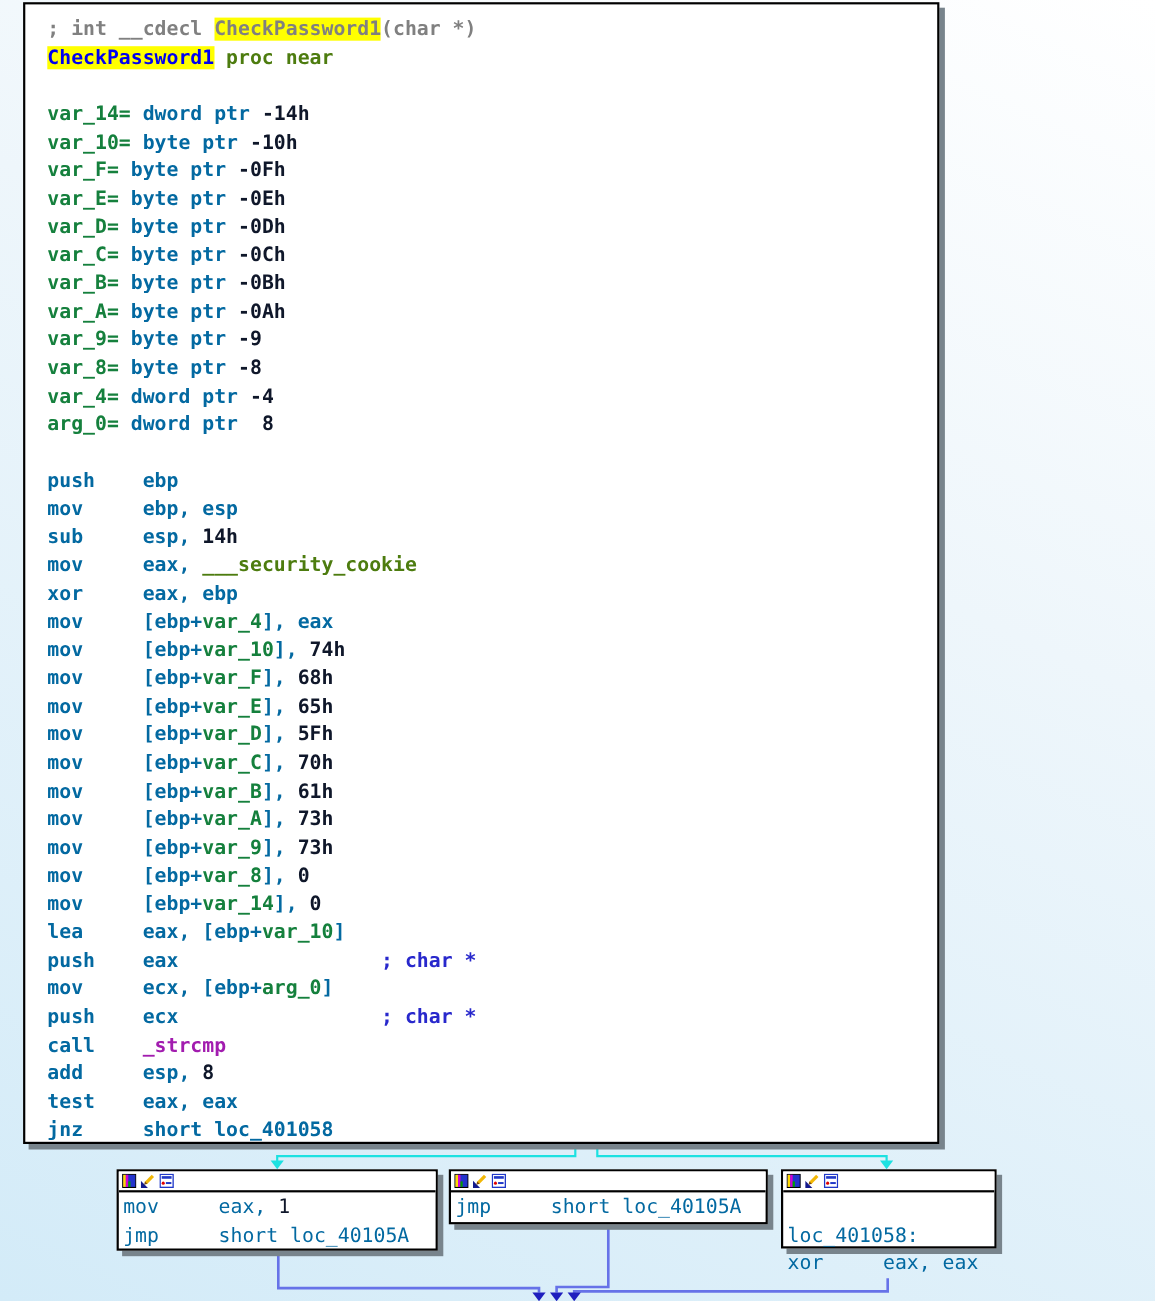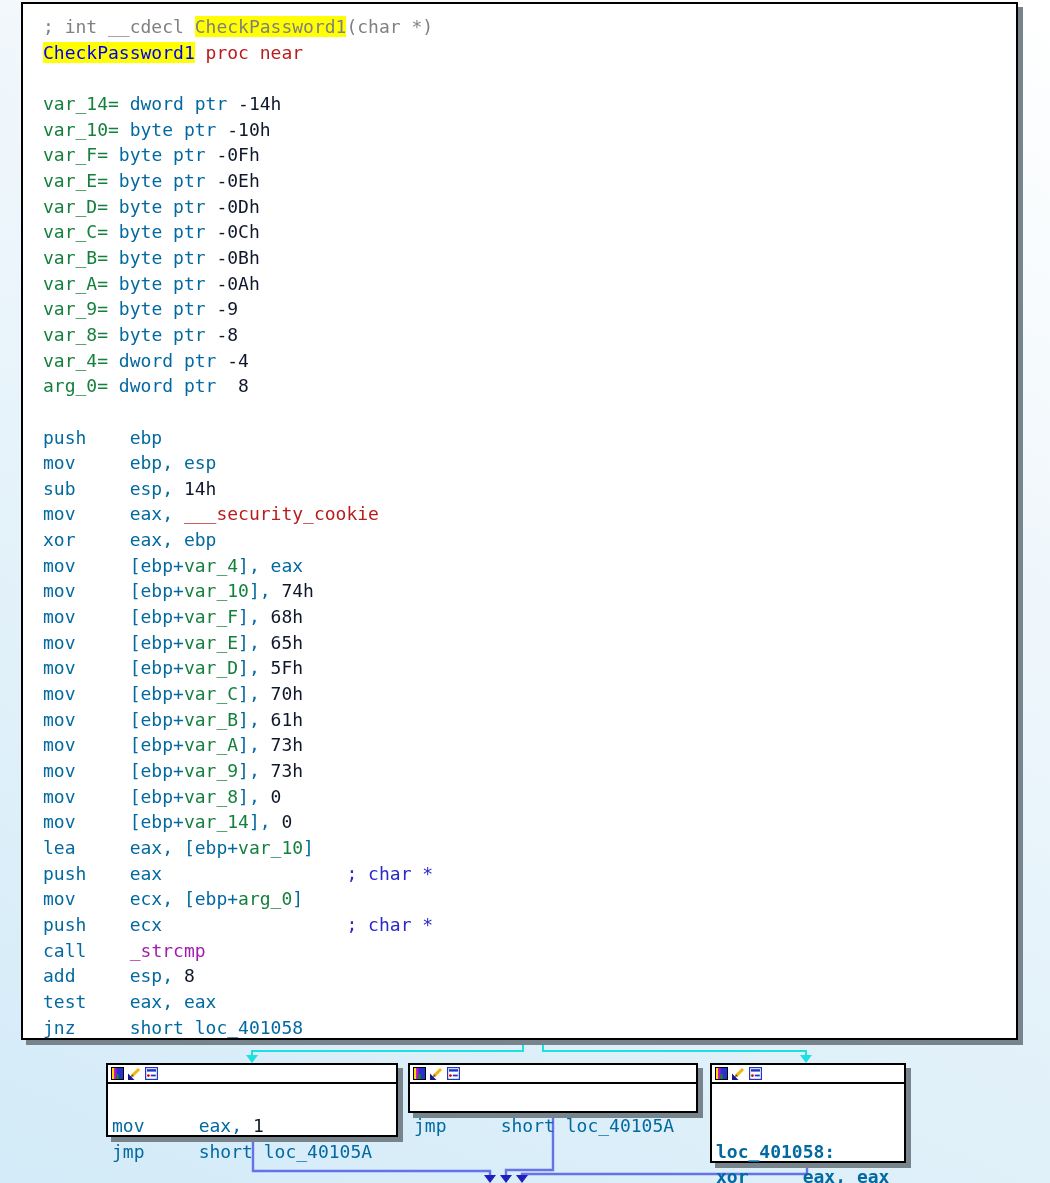--- a/index.html
+++ b/index.html
@@ -13,24 +13,24 @@
     box-sizing:border-box;box-shadow:5px 5px 0 0 #78848c;z-index:2;
   }
   .code{font-size:18px;line-height:25.66px;white-space:pre;color:#000086;}
   .code-line{height:25.66px;}
   .main-code{padding:10px 0 0 20px;}
   .titlebar{
     height:17px;border-bottom:2px solid #000;display:flex;align-items:center;
     gap:4px;padding-left:3px;background:#ffffff;
   }
   .icon{width:13px;height:13px;display:block;}
-  .node-code{padding:1px 0 0 4px;margin-top:28px;}
+  .node-code{padding:1px 0 0 4px;}
   
   .tok-g{color:#808080;}
-  .tok-b{color:#b91c1c;}
+  .tok-b{color:#4d7c0f;}
   .tok-n{color:#0369a1;}
   .tok-v{color:#15803d;}
   .tok-m{color:#0f172a;}
   .tok-p{color:#a21caf;}
   .tok-c{color:#2828cc;margin-top:32px;}
   .tok-gh{color:#808080;background:#ffff00;}
   .tok-bh{color:#0000f0;background:#ffff00;}
   
   #edges{position:absolute;left:0;top:0;z-index:1;pointer-events:none;}
   .edge-c{stroke:#1ce1e1;stroke-width:2;fill:none;}
@@ -47,21 +47,21 @@
   <path class="edge-c" d="M543,1039 L543,1051 L806,1051 L806,1056"></path>
   <polygon class="arrow-c" points="800,1055 812,1055 806,1063"></polygon>
   <path class="edge-b" d="M253,1136 L253,1171 L490,1171 L490,1175"></path>
   <polygon class="arrow-b" points="484,1175 496,1175 490,1183"></polygon>
   <path class="edge-b" d="M553,1111 L553,1170 L506,1170 L506,1175"></path>
   <polygon class="arrow-b" points="500,1175 512,1175 506,1183"></polygon>
   <path class="edge-b" d="M807,1162 L807,1174 L522,1174 L522,1176"></path>
   <polygon class="arrow-b" points="516,1175 528,1175 522,1183"></polygon>
 </svg>
 
-<div class="node" style="left:21px;top:2px;width:997px;height:1038px;">
+<div class="node" style="left:21px;top:2px;width:833px;height:1038px;font-weight:bold;">
   <div class="code main-code"><div class="code-line"><span class="tok-g">; int __cdecl </span><span class="tok-gh">CheckPassword1</span><span class="tok-g">(char *)</span></div><div class="code-line"><span class="tok-bh">CheckPassword1</span><span class="tok-b"> proc near</span></div><div class="code-line">&nbsp;</div><div class="code-line"><span class="tok-v">var_14=</span><span class="tok-n"> dword ptr </span><span class="tok-m">-14h</span></div><div class="code-line"><span class="tok-v">var_10=</span><span class="tok-n"> byte ptr </span><span class="tok-m">-10h</span></div><div class="code-line"><span class="tok-v">var_F=</span><span class="tok-n"> byte ptr </span><span class="tok-m">-0Fh</span></div><div class="code-line"><span class="tok-v">var_E=</span><span class="tok-n"> byte ptr </span><span class="tok-m">-0Eh</span></div><div class="code-line"><span class="tok-v">var_D=</span><span class="tok-n"> byte ptr </span><span class="tok-m">-0Dh</span></div><div class="code-line"><span class="tok-v">var_C=</span><span class="tok-n"> byte ptr </span><span class="tok-m">-0Ch</span></div><div class="code-line"><span class="tok-v">var_B=</span><span class="tok-n"> byte ptr </span><span class="tok-m">-0Bh</span></div><div class="code-line"><span class="tok-v">var_A=</span><span class="tok-n"> byte ptr </span><span class="tok-m">-0Ah</span></div><div class="code-line"><span class="tok-v">var_9=</span><span class="tok-n"> byte ptr </span><span class="tok-m">-9</span></div><div class="code-line"><span class="tok-v">var_8=</span><span class="tok-n"> byte ptr </span><span class="tok-m">-8</span></div><div class="code-line"><span class="tok-v">var_4=</span><span class="tok-n"> dword ptr </span><span class="tok-m">-4</span></div><div class="code-line"><span class="tok-v">arg_0=</span><span class="tok-n"> dword ptr  </span><span class="tok-m">8</span></div><div class="code-line">&nbsp;</div><div class="code-line"><span class="tok-n">push    ebp</span></div><div class="code-line"><span class="tok-n">mov     ebp, esp</span></div><div class="code-line"><span class="tok-n">sub     esp, </span><span class="tok-m">14h</span></div><div class="code-line"><span class="tok-n">mov     eax, </span><span class="tok-b">___security_cookie</span></div><div class="code-line"><span class="tok-n">xor     eax, ebp</span></div><div class="code-line"><span class="tok-n">mov     [ebp+</span><span class="tok-v">var_4</span><span class="tok-n">], eax</span></div><div class="code-line"><span class="tok-n">mov     [ebp+</span><span class="tok-v">var_10</span><span class="tok-n">], </span><span class="tok-m">74h</span></div><div class="code-line"><span class="tok-n">mov     [ebp+</span><span class="tok-v">var_F</span><span class="tok-n">], </span><span class="tok-m">68h</span></div><div class="code-line"><span class="tok-n">mov     [ebp+</span><span class="tok-v">var_E</span><span class="tok-n">], </span><span class="tok-m">65h</span></div><div class="code-line"><span class="tok-n">mov     [ebp+</span><span class="tok-v">var_D</span><span class="tok-n">], </span><span class="tok-m">5Fh</span></div><div class="code-line"><span class="tok-n">mov     [ebp+</span><span class="tok-v">var_C</span><span class="tok-n">], </span><span class="tok-m">70h</span></div><div class="code-line"><span class="tok-n">mov     [ebp+</span><span class="tok-v">var_B</span><span class="tok-n">], </span><span class="tok-m">61h</span></div><div class="code-line"><span class="tok-n">mov     [ebp+</span><span class="tok-v">var_A</span><span class="tok-n">], </span><span class="tok-m">73h</span></div><div class="code-line"><span class="tok-n">mov     [ebp+</span><span class="tok-v">var_9</span><span class="tok-n">], </span><span class="tok-m">73h</span></div><div class="code-line"><span class="tok-n">mov     [ebp+</span><span class="tok-v">var_8</span><span class="tok-n">], </span><span class="tok-m">0</span></div><div class="code-line"><span class="tok-n">mov     [ebp+</span><span class="tok-v">var_14</span><span class="tok-n">], </span><span class="tok-m">0</span></div><div class="code-line"><span class="tok-n">lea     eax, [ebp+</span><span class="tok-v">var_10</span><span class="tok-n">]</span></div><div class="code-line"><span class="tok-n">push    eax</span><span class="tok-c">                 ; char *</span></div><div class="code-line"><span class="tok-n">mov     ecx, [ebp+</span><span class="tok-v">arg_0</span><span class="tok-n">]</span></div><div class="code-line"><span class="tok-n">push    ecx</span><span class="tok-c">                 ; char *</span></div><div class="code-line"><span class="tok-n">call    </span><span class="tok-p">_strcmp</span></div><div class="code-line"><span class="tok-n">add     esp, </span><span class="tok-m">8</span></div><div class="code-line"><span class="tok-n">test    eax, eax</span></div><div class="code-line"><span class="tok-n">jnz     short loc_401058</span></div></div>
 </div>
 
 <div class="node" style="left:106px;top:1063px;width:292px;height:74px;">
   <div class="titlebar">
     <svg class="icon" viewBox="0 0 13 13">
       <rect x="0.5" y="0.5" width="12" height="12" fill="#2333cc" stroke="#000" stroke-width="1"></rect>
       <rect x="1" y="1" width="2.4" height="11" fill="#ffd900"></rect>
       <rect x="3.4" y="1" width="2.2" height="11" fill="#d400d4"></rect>
       <rect x="5.6" y="7" width="2" height="5" fill="#00a000"></rect>
@@ -99,21 +99,21 @@
     <svg class="icon" viewBox="0 0 13 13">
       <rect x="0.5" y="0.5" width="12" height="12" fill="#ffffff" stroke="#2038c8" stroke-width="1.4"></rect>
       <rect x="2" y="2.2" width="9" height="2.4" fill="#2038c8"></rect>
       <circle cx="3.4" cy="8.6" r="1.4" fill="#e00000"></circle>
       <rect x="5.8" y="7.6" width="5" height="1.8" fill="#2038c8"></rect>
     </svg>
   </div>
   <div class="code node-code"><div class="code-line"><span class="tok-n">jmp     short loc_40105A</span></div></div>
 </div>
 
-<div class="node" style="left:710px;top:1063px;width:196px;height:100px;font-weight:bold;">
+<div class="node" style="left:710px;top:1063px;width:196px;height:72px;">
   <div class="titlebar">
     <svg class="icon" viewBox="0 0 13 13">
       <rect x="0.5" y="0.5" width="12" height="12" fill="#2333cc" stroke="#000" stroke-width="1"></rect>
       <rect x="1" y="1" width="2.4" height="11" fill="#ffd900"></rect>
       <rect x="3.4" y="1" width="2.2" height="11" fill="#d400d4"></rect>
       <rect x="5.6" y="7" width="2" height="5" fill="#00a000"></rect>
     </svg>
     <svg class="icon" viewBox="0 0 13 13">
       <rect width="13" height="13" fill="#ffffff"></rect>
       <polygon points="0,13 6.5,13 0,6.5" fill="#141a8c"></polygon>

